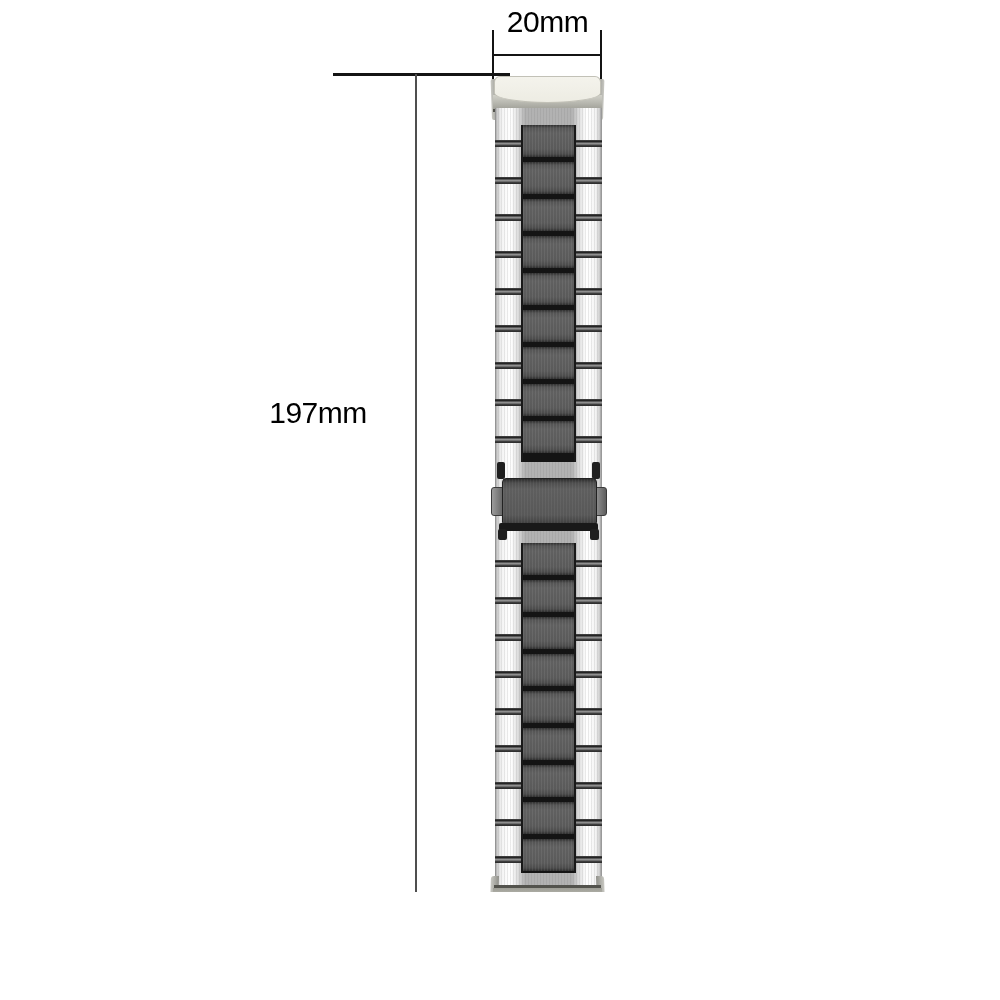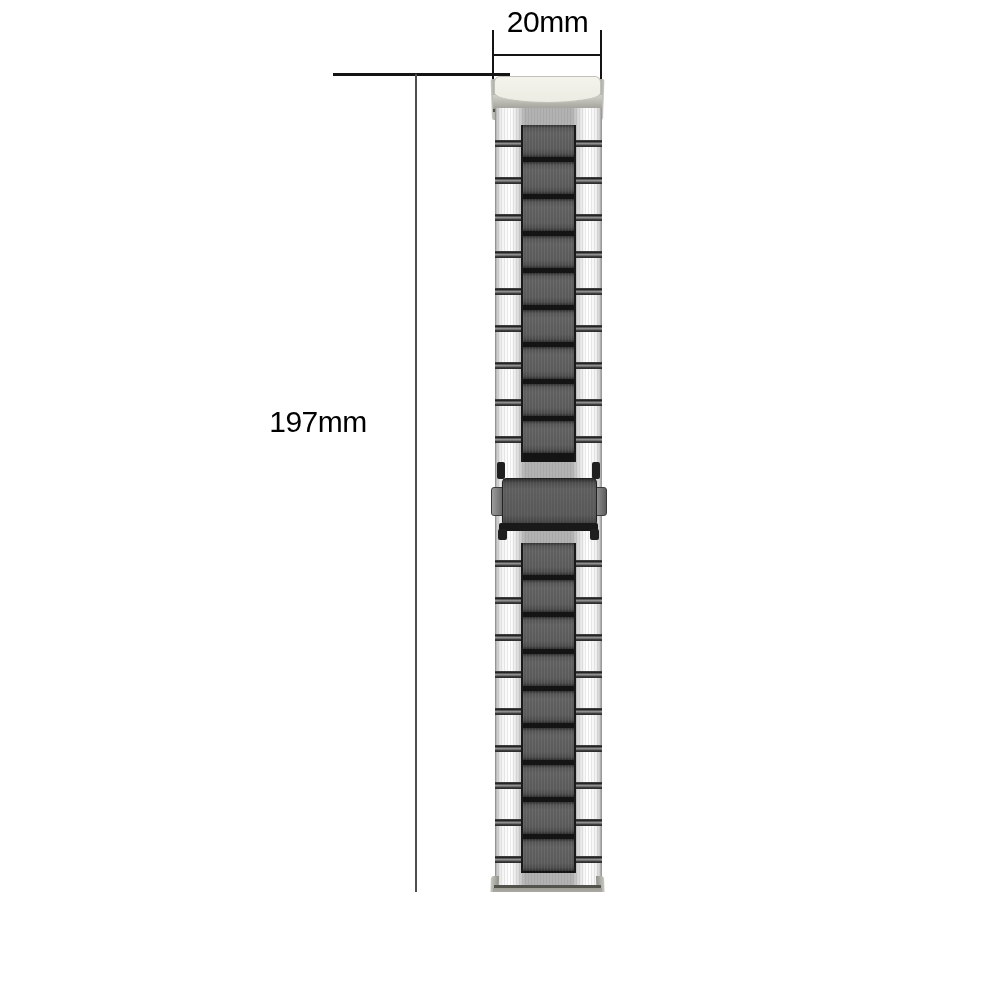--- a/index.html
+++ b/index.html
@@ -13,21 +13,21 @@
   .dim-tick{position:absolute;background:var(--dimline,#141414);width:2px;}
   .dim-vline{position:absolute;background:var(--dimvline,#4f4f4f);width:2px;}
 
   .width-label{left:453px;top:7px;width:109px;}
   .width-line{left:453px;top:54px;width:109px;height:2px;}
   .width-tick-left{left:452px;top:30px;height:57px;}
   .width-tick-right{left:560px;top:30px;height:57px;}
   .length-line-top{left:293px;top:73px;width:177px;}
   .length-line-bottom{left:293px;top:925px;width:184px;}
   .length-vline{left:375px;top:74px;height:853px;}
-  .length-label{left:216px;top:407px;width:124px;}
+  .length-label{left:216px;top:398px;width:124px;}
 
   
   .strap{position:absolute;left:455px;top:108px;width:107px;height:780px;
     background:
       repeating-linear-gradient(90deg, rgba(110,110,110,0.14) 0 1px, rgba(255,255,255,0) 1px 3px),
       linear-gradient(90deg,#8a8a8a 0px,#c9c9c9 2px,#f2f2f2 6px,#fcfcfc 12px,#ffffff 16px,#e3e3e3 22px,#c4c4c4 27px,#b2b2b2 30px,#b2b2b2 77px,#c4c4c4 80px,#e3e3e3 85px,#ffffff 91px,#fcfcfc 95px,#f2f2f2 101px,#c9c9c9 105px,#8a8a8a 107px);
   }
   .links-section{position:absolute;left:0;width:107px;}
   .link-sep{position:absolute;left:0;width:107px;height:7px;
     background:linear-gradient(180deg,#4a4a4a 0px,#242424 1.5px,#8f8f8f 3.5px,#6e6e6e 4.5px,#242424 6px,#3a3a3a 7px);}

